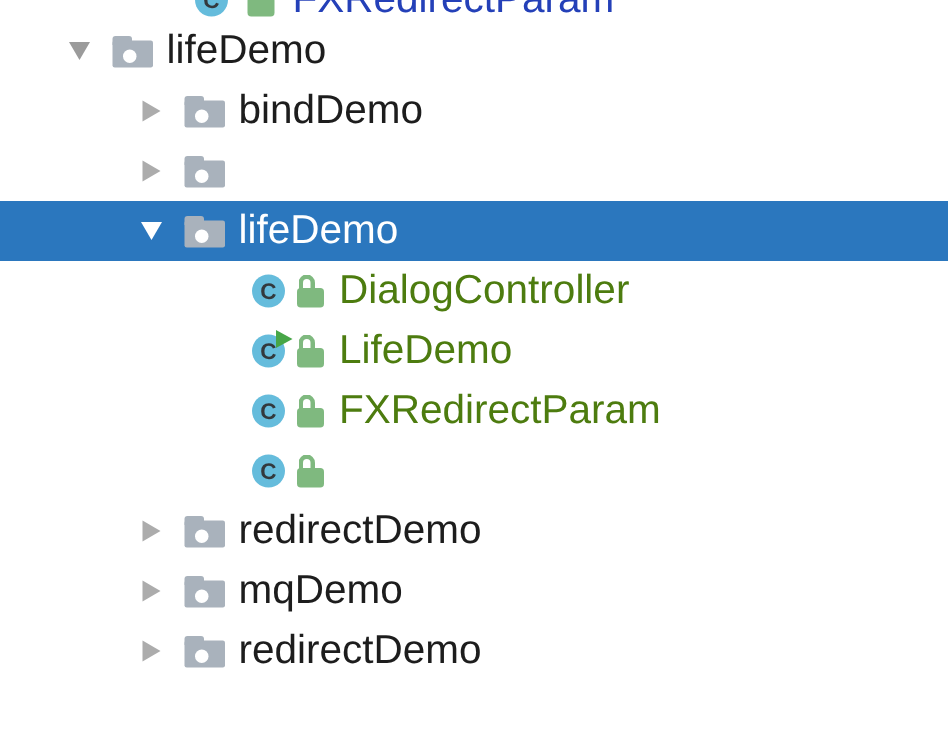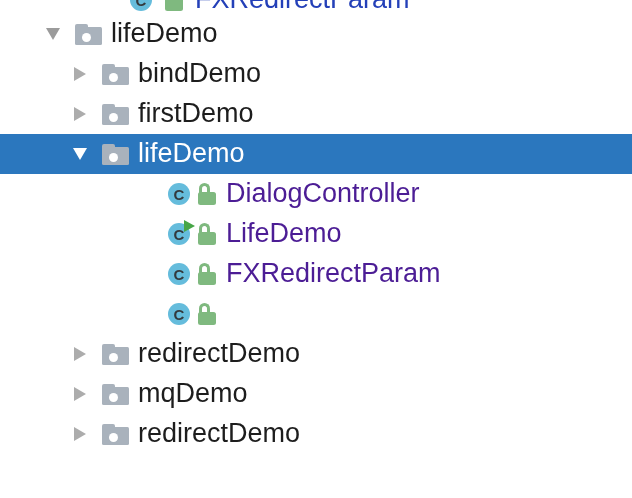--- a/index.html
+++ b/index.html
@@ -15,21 +15,21 @@
     font-size:27px; color:#1d1d1d; white-space:nowrap;
     cursor:default;
   }
   .row.first { margin-top:-26px; }
   .row.first > * { transform: translateY(6px); }
   .row.selected { background:#2B77BE; }
   .row.selected .label { color:#ffffff; }
 
   
   .lvl0 { padding-left:45px; }
-  .lvl1 { padding-left:72px; }
+  .lvl1 { padding-left:93px; }
   .classlvl2 { padding-left:168px; }
   .classtop  { padding-left:130px; }
 
   
   .tri { width:15px; height:16px; flex:0 0 15px; margin-right:15px;
          display:flex; align-items:center; justify-content:center; }
   .tri.exp::before { content:""; width:0; height:0;
     border-left:7px solid transparent; border-right:7px solid transparent;
     border-top:12px solid #9B9B9B; }
   .selected .tri.exp::before { border-top-color:#ffffff; }
@@ -60,21 +60,21 @@
   .lock .shackle { position:absolute; top:0; left:1px; width:11px; height:12px;
     box-sizing:border-box; border:3px solid #7FB97F; border-bottom:none;
     border-radius:6px 6px 0 0; }
   .lock .lockbody { position:absolute; bottom:0; left:0; width:18px; height:13px;
     background:#7FB97F; border-radius:2.5px; }
 
   .classtop .cicon { margin-right:13px; }
   .classtop .lock  { margin-right:12px; }
 
   .label { line-height:1.1; }
-  .label.added    { color:#4c1d95; }
+  .label.added    { color:#4d7c0f; }
   .label.modified { color:#2440B8; }
 </style>
 </head>
 <body>
 
 <div class="tree">
 
   <div class="row first classtop">
     <span class="cicon">
       <span class="cletter">C</span>
@@ -103,21 +103,20 @@
       </span>
     <span class="label">bindDemo</span>
   </div>
 
   <div class="row lvl1">
     <span class="tri col"></span>
     <span class="folder">
         <span class="fbody"></span>
         <span class="dot"></span>
       </span>
-    <span class="label">firstDemo</span>
   </div>
 
   <div class="row lvl1 selected">
     <span class="tri exp"></span>
     <span class="folder">
         <span class="fbody"></span>
         <span class="dot"></span>
       </span>
     <span class="label">lifeDemo</span>
   </div>

